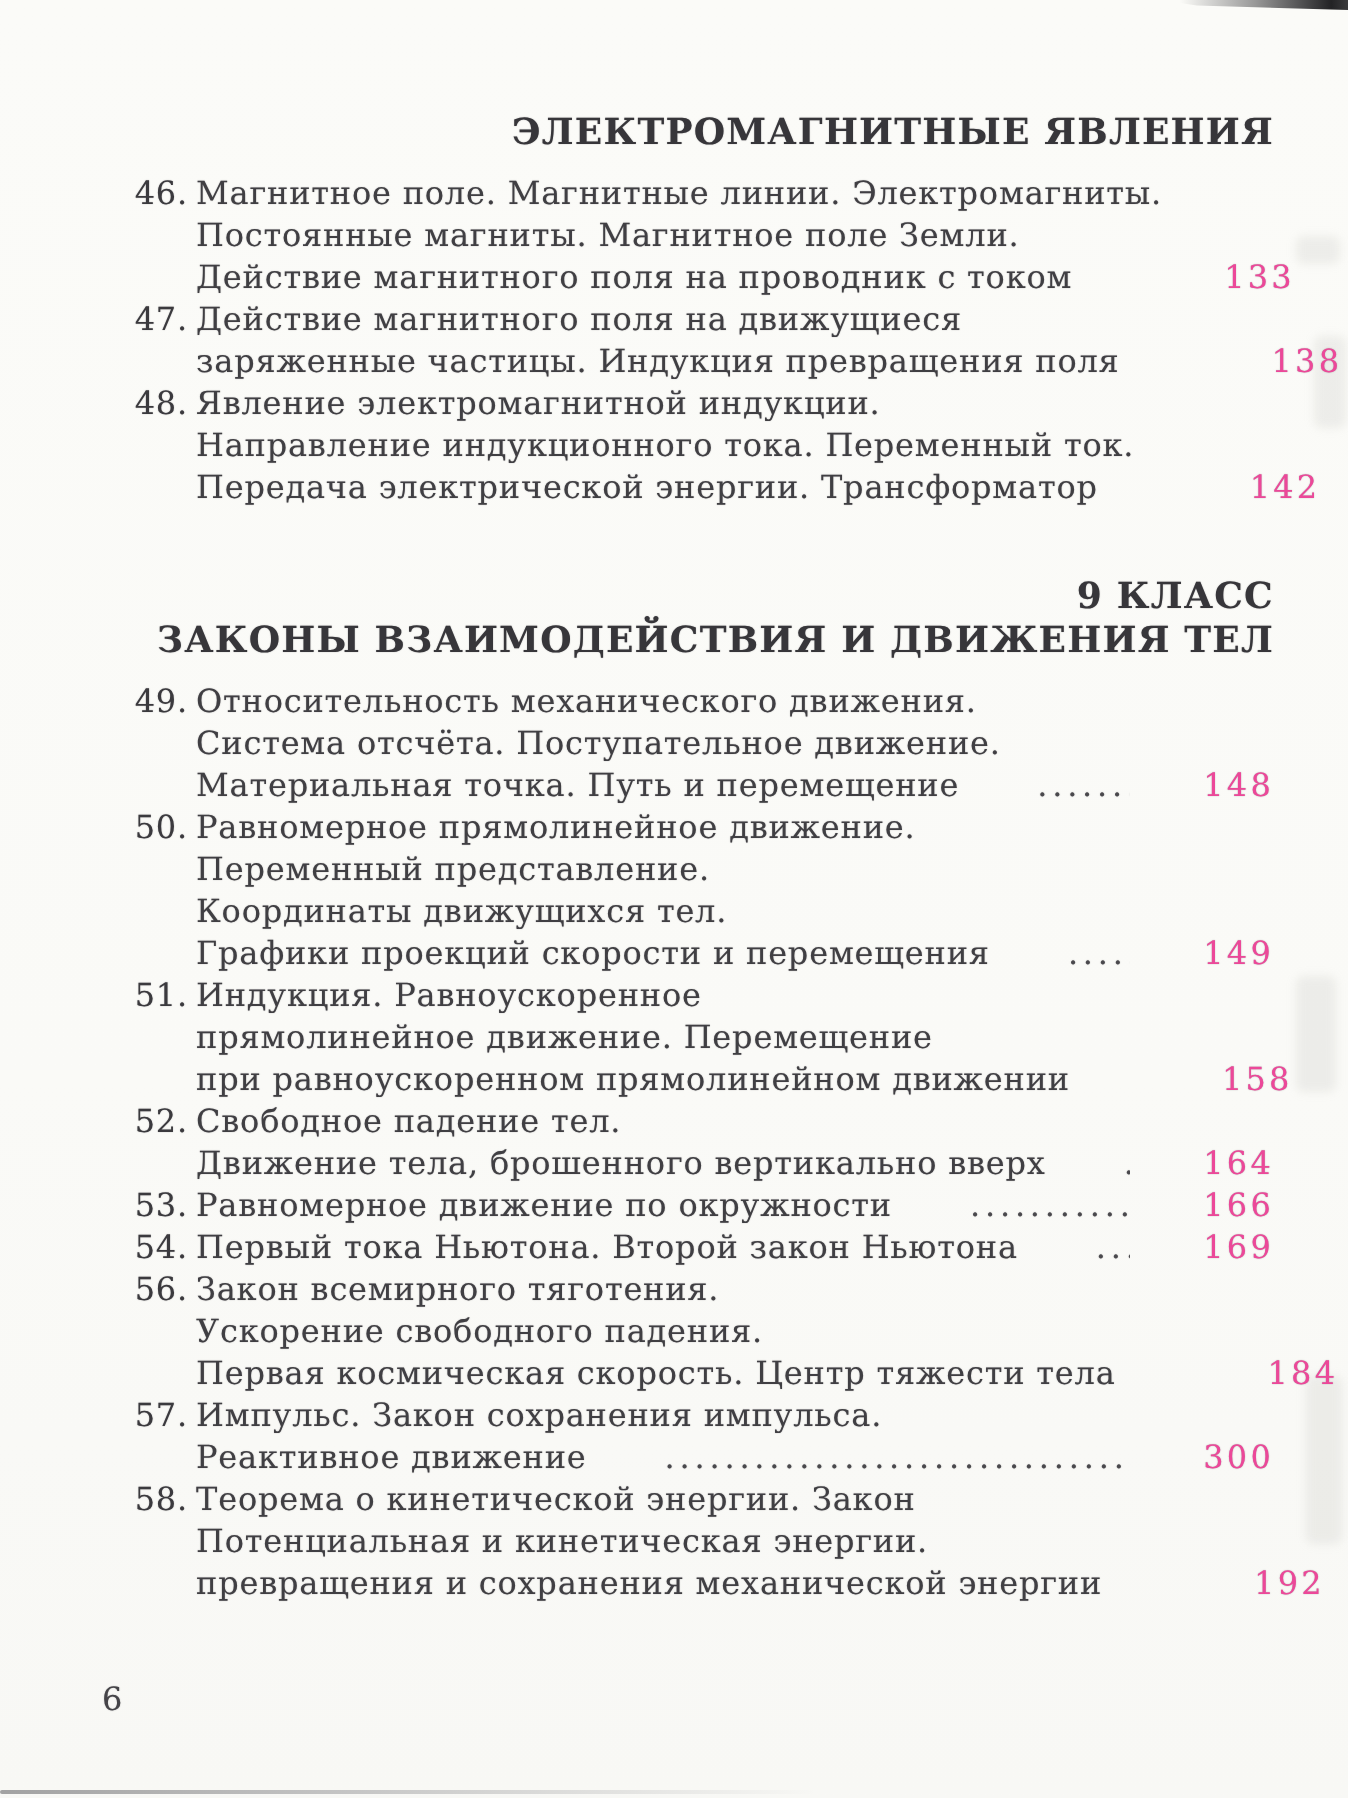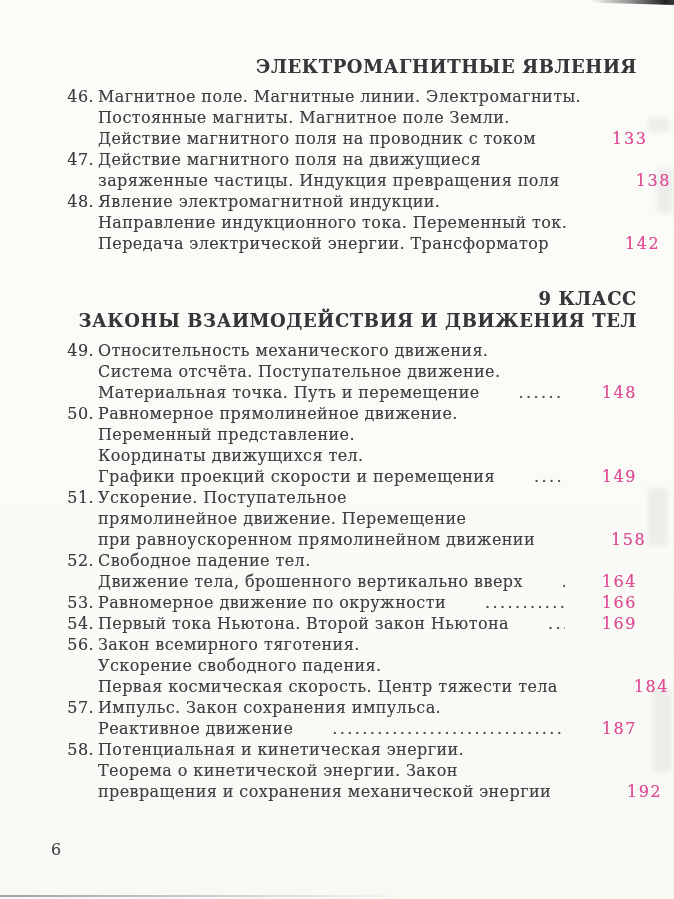--- a/index.html
+++ b/index.html
@@ -197,21 +197,21 @@
             <div class="line">Переменный представление.</div>
             <div class="line">Координаты движущихся тел.</div>
             <div class="line last">
               <span class="txt">Графики проекций скорости и перемещения</span>
               <span class="dots"></span>
               <span class="pg">149</span>
             </div>
           </div>
           <div class="entry">
             <span class="num">51.</span>
-            <div class="line">Ускорение. Поступательное</div>
+            <div class="line">Индукция. Равноускоренное</div>
             <div class="line">прямолинейное движение. Перемещение</div>
             <div class="line last">
               <span class="txt">при равноускоренном прямолинейном движении</span>
               <span class="dots"></span>
               <span class="pg">158</span>
             </div>
           </div>
           <div class="entry">
             <span class="num">52.</span>
             <div class="line">Свободное падение тел.</div>
@@ -246,27 +246,27 @@
               <span class="dots"></span>
               <span class="pg">184</span>
             </div>
           </div>
           <div class="entry">
             <span class="num">57.</span>
             <div class="line">Импульс. Закон сохранения импульса.</div>
             <div class="line last">
               <span class="txt">Реактивное движение</span>
               <span class="dots"></span>
-              <span class="pg">187</span>
+              <span class="pg">300</span>
             </div>
           </div>
           <div class="entry">
             <span class="num">58.</span>
+            <div class="line">Теорема о кинетической энергии. Закон</div>
             <div class="line">Потенциальная и кинетическая энергии.</div>
-            <div class="line">Теорема о кинетической энергии. Закон</div>
             <div class="line last">
               <span class="txt">превращения и сохранения механической энергии</span>
               <span class="dots"></span>
               <span class="pg">192</span>
             </div>
           </div>
         </div>
   </div>
 </div>
 

